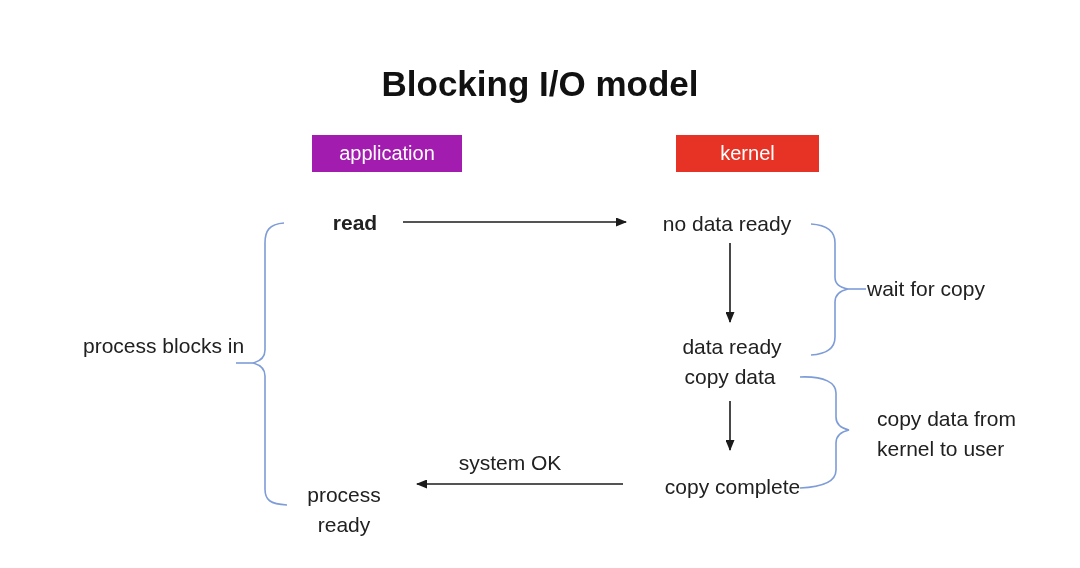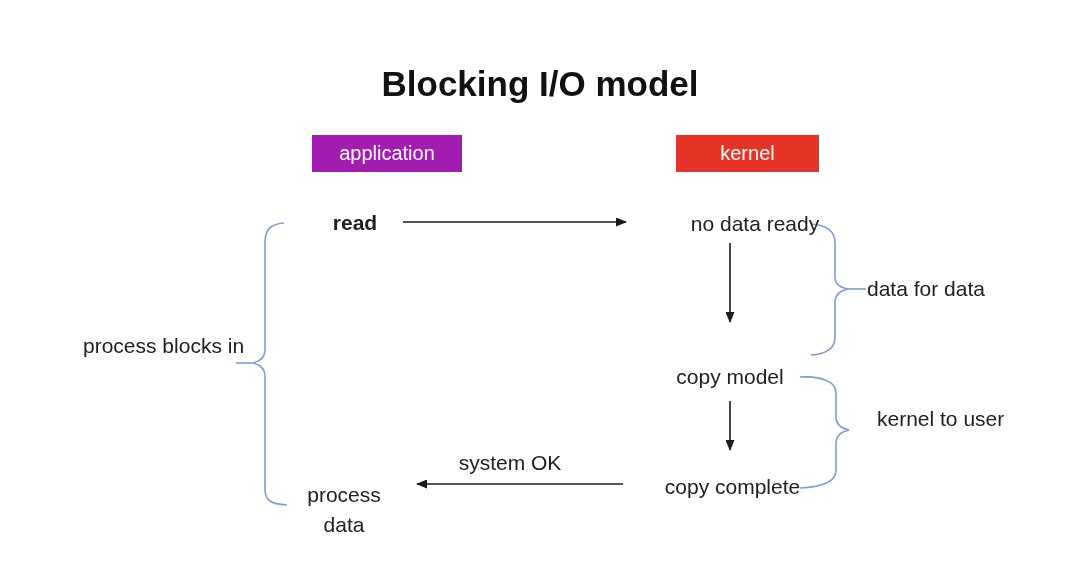--- a/index.html
+++ b/index.html
@@ -22,21 +22,21 @@
     display:flex;align-items:center;justify-content:center;
     color:#ffffff;font-size:20px;
   }
   .app-box{left:312px;top:135px;width:150px;background:#a21caf;}
   .kernel-box{left:660px;top:135px;width:143px;background:#E73326;margin-left:16px;}
   .t{font-size:21px;line-height:26px;}
   .center{text-align:center;}
   .bold{font-weight:bold;}
   .read-label{left:305px;top:210px;width:100px;}
   .system-call-label{left:423px;top:192px;width:200px;}
-  .no-data-ready-label{left:680px;top:211px;width:150px;}
+  .no-data-ready-label{left:652px;top:211px;width:150px;}
   .data-ready-label{left:657px;top:334px;width:150px;}
   .copy-data-label{left:655px;top:364px;width:150px;}
   .copy-complete-label{left:655px;top:474px;width:155px;}
   .return-ok-label{left:410px;top:450px;width:200px;}
   .process-data-label{left:294px;top:480px;width:100px;line-height:30px;}
   .left-note{left:55px;top:331px;width:210px;line-height:30px;margin-left:28px;}
   .wait-label{left:867px;top:276px;}
   .copy-note{left:877px;top:404px;line-height:30px;}
   .overlay{left:0;top:0;pointer-events:none;}
 </style>
@@ -76,30 +76,32 @@
   </svg>
 
   <div class="abs title">Blocking I/O model</div>
 
   <div class="abs box app-box">application</div>
   <div class="abs box kernel-box">kernel</div>
 
   <div class="abs t center bold read-label">read</div>
   <div class="abs t center process-data-label">
     <div>process</div>
-    <div>data</div>
+    <div>ready</div>
   </div>
 
   <div class="abs t center no-data-ready-label">no data ready</div>
-  <div class="abs t center copy-data-label">copy model</div>
+  <div class="abs t center data-ready-label">data ready</div>
+  <div class="abs t center copy-data-label">copy data</div>
   <div class="abs t center copy-complete-label">copy complete</div>
 
   <div class="abs t center return-ok-label">system OK</div>
 
   <div class="abs t left-note">
     <div>process blocks in</div>
   </div>
-  <div class="abs t wait-label">data for data</div>
+  <div class="abs t wait-label">wait for copy</div>
   <div class="abs t copy-note">
+    <div>copy data from</div>
     <div>kernel to user</div>
   </div>
 
 </div>
 
 </body></html>

